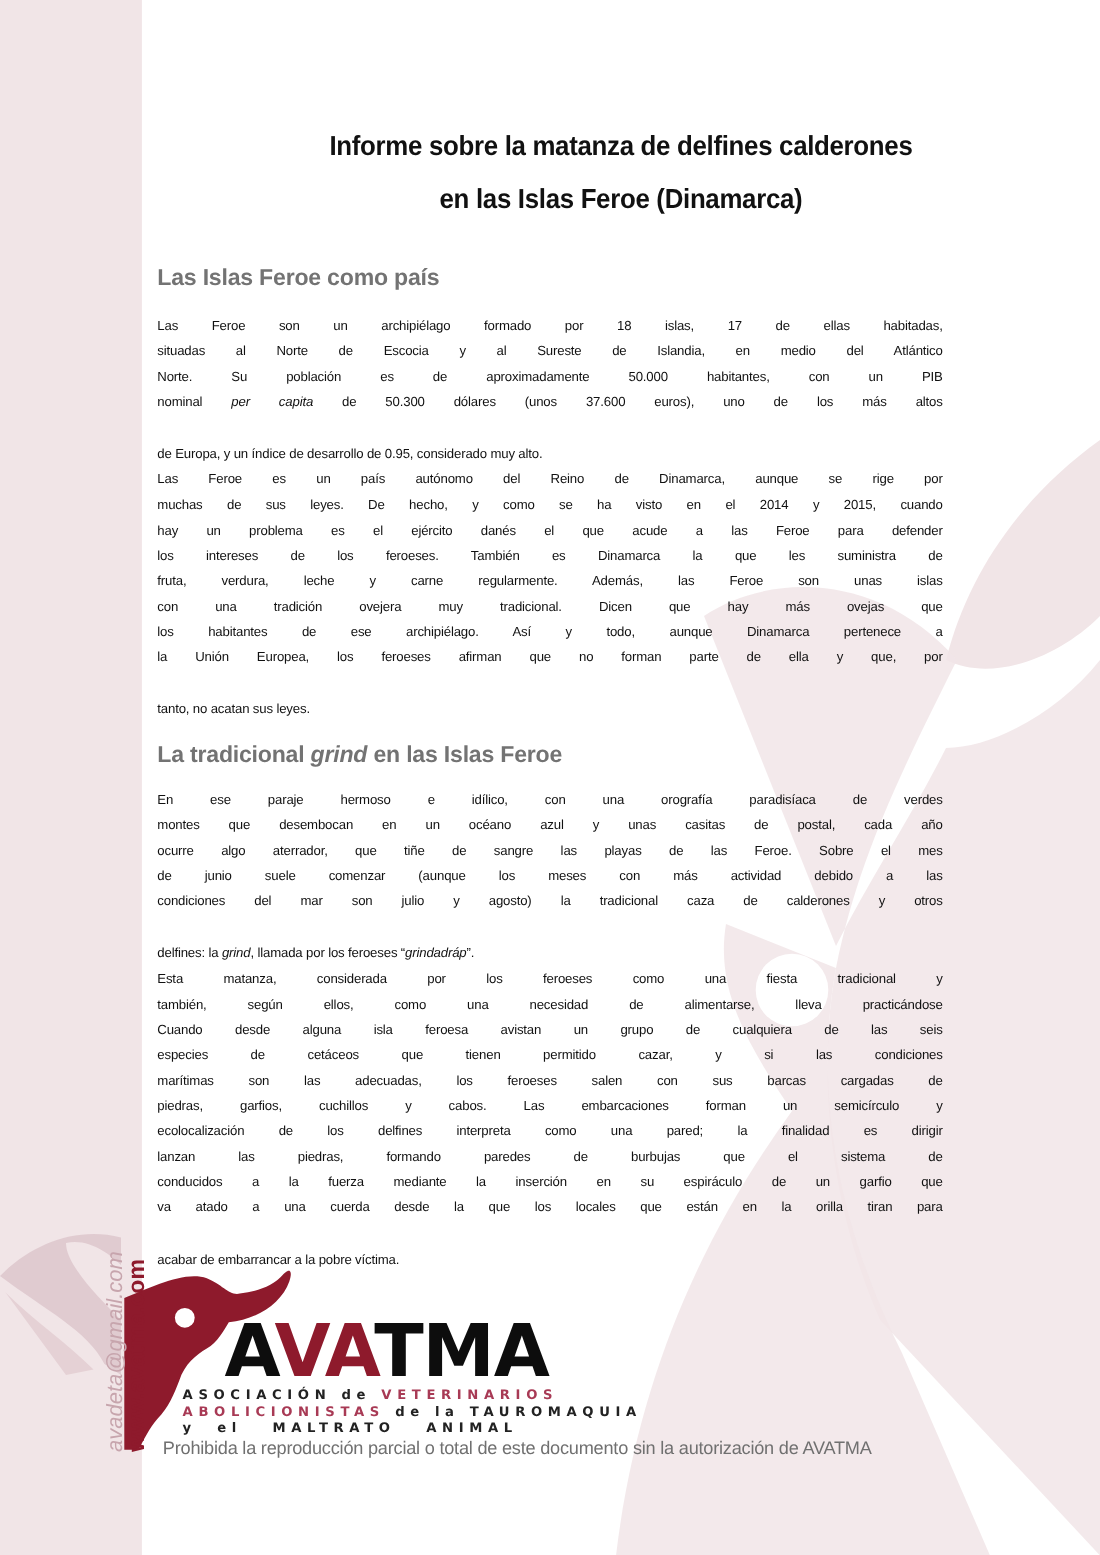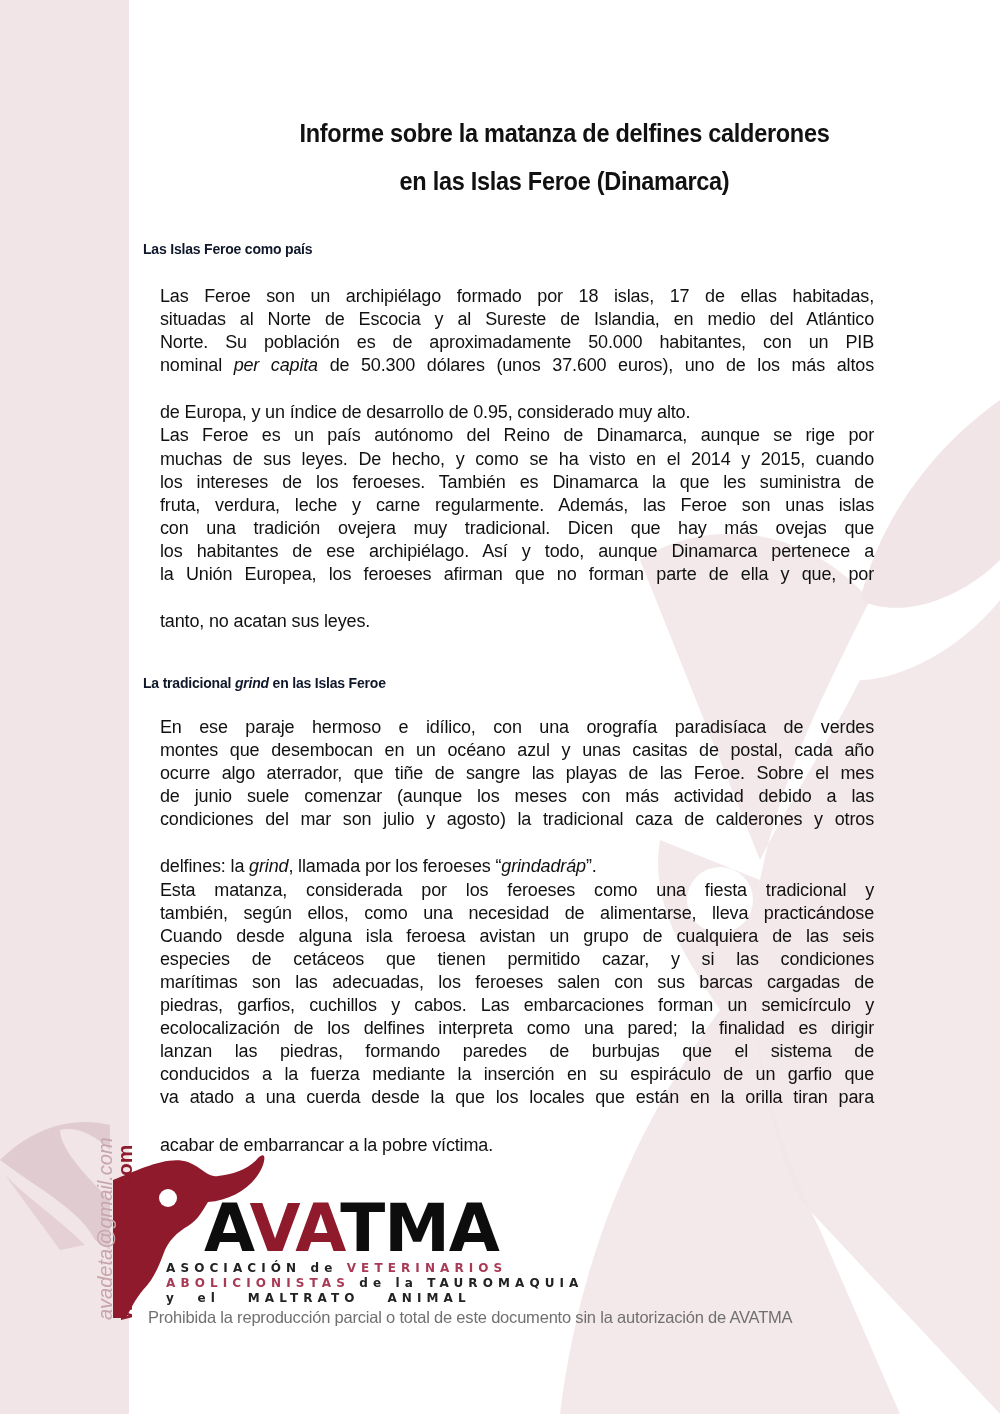--- a/index.html
+++ b/index.html
@@ -9,26 +9,26 @@
   .left-band { position: absolute; left: 0; top: 0; width: 129px; height: 1414px; background: #f1e5e7; }
 
   .watermark { position: absolute; left: 0; top: 0; width: 1000px; height: 1414px; pointer-events: none; }
 
   .title { position: absolute; left: 129px; width: 871px; text-align: center;
            font-family: "Liberation Sans", sans-serif; font-weight: bold; font-size: 25px;
            letter-spacing: -0.3px; transform: scaleX(0.94); transform-origin: center; color: #111; }
   .title.l1 { top: 119px; }
   .title.l2 { top: 167px; }
 
-  .h2 { position: absolute; left: 143px; font-weight: bold; font-size: 14px; color: #0f172a; letter-spacing: -0.2px; }
+  .h2 { position: absolute; left: 143px; font-weight: bold; font-size: 21px; color: #737373; letter-spacing: -0.2px; }
   .h2.s1 { top: 241px; }
   .h2.s2 { top: 675px; }
   .h2 i { font-style: italic; }
 
-  .body-text { position: absolute; left: 160px; width: 714px; font-size: 18px; line-height: 23.1px;
+  .body-text { position: absolute; left: 143px; width: 714px; font-size: 12px; line-height: 23.1px;
                text-align: justify; color: #111; letter-spacing: -0.15px; }
   .body-text p { margin: 0; }
   .body-text .jl { text-align: justify; text-align-last: justify; }
   .body-text .ll { text-align: left; text-align-last: left; margin-top: 24px; }
   .para1 { top: 285px; }
   .para3 { top: 716px; }
 
   .side-text { position: absolute; transform-origin: left top; transform: rotate(-90deg); white-space: nowrap; }
   .side-email { left: 94px; top: 1320px; font-size: 20px; font-style: italic; color: #c7a5ad; font-family: "Liberation Sans", sans-serif; }
   .side-web { left: 113px; top: 1320px; font-size: 21px; font-weight: bold; color: #8e1a2c; font-family: "Liberation Sans", sans-serif; }
@@ -70,20 +70,21 @@
   <p>
     <span class="jl" style="display:block">Las Feroe son un archipiélago formado por 18 islas, 17 de ellas habitadas,</span>
     <span class="jl" style="display:block">situadas al Norte de Escocia y al Sureste de Islandia, en medio del Atlántico</span>
     <span class="jl" style="display:block">Norte. Su población es de aproximadamente 50.000 habitantes, con un PIB</span>
     <span class="jl" style="display:block"><span>nominal </span><i>per capita</i><span> de 50.300 dólares (unos 37.600 euros), uno de los más altos</span></span>
     <span class="ll" style="display:block">de Europa, y un índice de desarrollo de 0.95, considerado muy alto.</span>
   </p>
   <p>
     <span class="jl" style="display:block">Las Feroe es un país autónomo del Reino de Dinamarca, aunque se rige por</span>
     <span class="jl" style="display:block">muchas de sus leyes. De hecho, y como se ha visto en el 2014 y 2015, cuando</span>
+    <span class="jl" style="display:block">hay un problema es el ejército danés el que acude a las Feroe para defender</span>
     <span class="jl" style="display:block">los intereses de los feroeses. También es Dinamarca la que les suministra de</span>
     <span class="jl" style="display:block">fruta, verdura, leche y carne regularmente. Además, las Feroe son unas islas</span>
     <span class="jl" style="display:block">con una tradición ovejera muy tradicional. Dicen que hay más ovejas que</span>
     <span class="jl" style="display:block">los habitantes de ese archipiélago. Así y todo, aunque Dinamarca pertenece a</span>
     <span class="jl" style="display:block">la Unión Europea, los feroeses afirman que no forman parte de ella y que, por</span>
     <span class="ll" style="display:block">tanto, no acatan sus leyes.</span>
   </p>
 </div>
 
 <div class="h2 s2"><span>La tradicional </span><i>grind</i><span> en las Islas Feroe</span></div>

